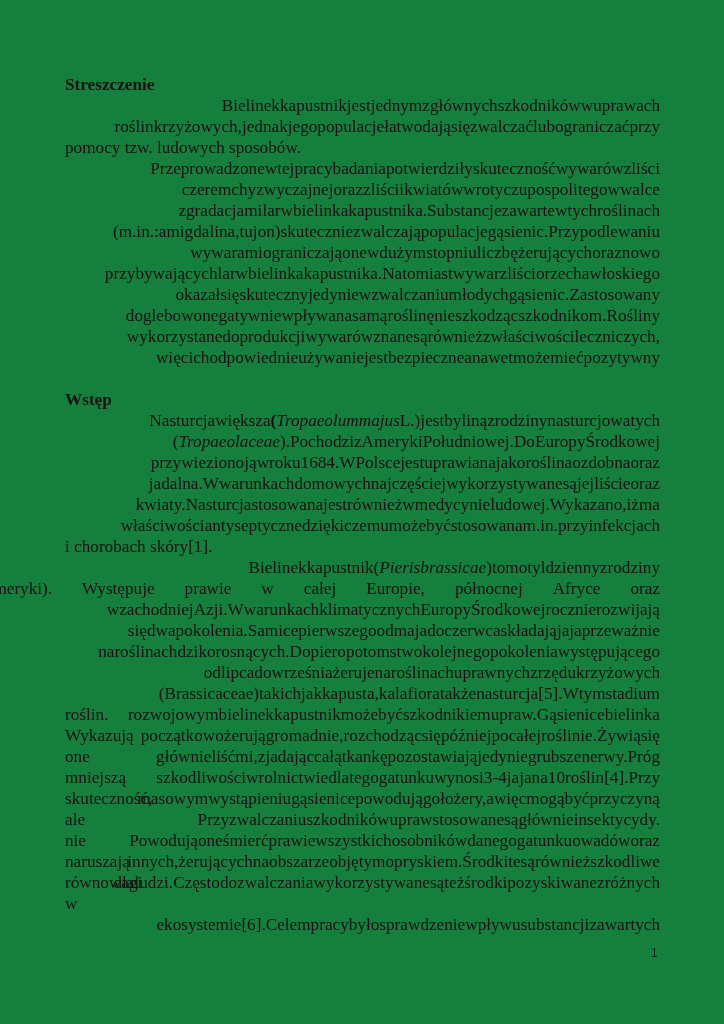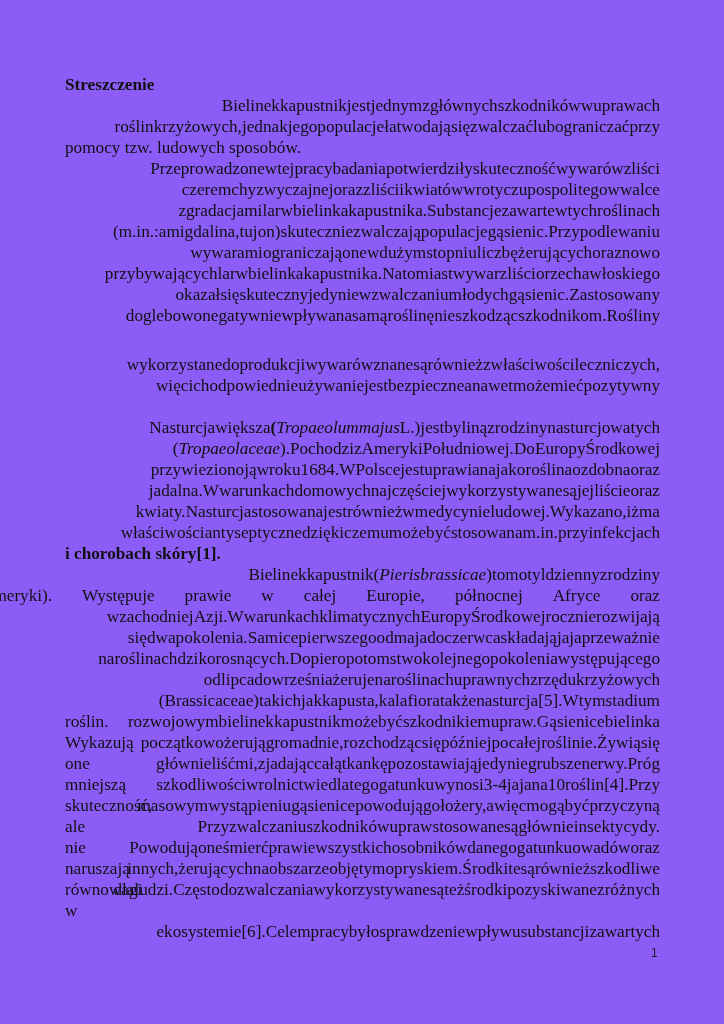--- a/index.html
+++ b/index.html
@@ -1,18 +1,18 @@
 <!DOCTYPE html>
 <html><head>
 <meta charset="utf-8">
 <style>
   html, body { margin: 0; padding: 0; background: #ffffff; }
   body { width: 724px; height: 1024px; position: relative; overflow: hidden; }
   .page {
-    position: absolute; left: 0; top: 0; width: 724px; height: 1024px; background: #8b5cf6;
+    position: absolute; left: 0; top: 0; width: 724px; height: 1024px; background: #15803d;
     font-family: "Liberation Serif", "DejaVu Serif", serif; color: #111111;
   }
   .content { position: absolute; left: 65px; top: 74px; width: 595px; }
   .heading { font-weight: bold; font-size: 17.2px; line-height: 21px; height: 21px; white-space: nowrap; }
   .it { font-style: italic; }
   .b { font-weight: bold; }
   .gap { height: 21px; }
   .pagenum {
     position: absolute; left: 651px; top: 946px;
     font-family: "Liberation Sans", "DejaVu Sans", sans-serif; font-size: 12px; color: #222222;
@@ -32,32 +32,33 @@
         <div class="jline" style="padding-left: 0px;"><span><span>roślin</span></span><span><span>krzyżowych,</span></span><span><span>jednak</span></span><span><span>jego</span></span><span><span>populacje</span></span><span><span>łatwo</span></span><span><span>dają</span></span><span><span>się</span></span><span><span>zwalczać</span></span><span><span>lub</span></span><span><span>ograniczać</span></span><span><span>przy</span></span></div>
         <div class="fline" style="padding-left: 0px;"><span>pomocy tzw. ludowych sposobów.</span></div>
         <div class="jline" style="padding-left: 50px;"><span><span>Przeprowadzone</span></span><span><span>w</span></span><span><span>tej</span></span><span><span>pracy</span></span><span><span>badania</span></span><span><span>potwierdziły</span></span><span><span>skuteczność</span></span><span><span>wywarów</span></span><span><span>z</span></span><span><span>liści</span></span></div>
         <div class="jline" style="padding-left: 0px;"><span><span>czeremchy</span></span><span><span>zwyczajnej</span></span><span><span>oraz</span></span><span><span>z</span></span><span><span>liści</span></span><span><span>i</span></span><span><span>kwiatów</span></span><span><span>wrotyczu</span></span><span><span>pospolitego</span></span><span><span>w</span></span><span><span>walce</span></span></div>
         <div class="jline" style="padding-left: 0px;"><span><span>z</span></span><span><span>gradacjami</span></span><span><span>larw</span></span><span><span>bielinka</span></span><span><span>kapustnika.</span></span><span><span>Substancje</span></span><span><span>zawarte</span></span><span><span>w</span></span><span><span>tych</span></span><span><span>roślinach</span></span></div>
         <div class="jline" style="padding-left: 0px; margin-left: 13px;"><span><span>(m.in.:</span></span><span><span>amigdalina,</span></span><span><span>tujon)</span></span><span><span>skutecznie</span></span><span><span>zwalczają</span></span><span><span>populacje</span></span><span><span>gąsienic.</span></span><span><span>Przy</span></span><span><span>podlewaniu</span></span></div>
         <div class="jline" style="padding-left: 0px;"><span><span>wywarami</span></span><span><span>ograniczają</span></span><span><span>one</span></span><span><span>w</span></span><span><span>dużym</span></span><span><span>stopniu</span></span><span><span>liczbę</span></span><span><span>żerujących</span></span><span><span>oraz</span></span><span><span>nowo</span></span></div>
         <div class="jline" style="padding-left: 0px;"><span><span>przybywających</span></span><span><span>larw</span></span><span><span>bielinka</span></span><span><span>kapustnika.</span></span><span><span>Natomiast</span></span><span><span>wywar</span></span><span><span>z</span></span><span><span>liści</span></span><span><span>orzecha</span></span><span><span>włoskiego</span></span></div>
         <div class="jline" style="padding-left: 0px;"><span><span>okazał</span></span><span><span>się</span></span><span><span>skuteczny</span></span><span><span>jedynie</span></span><span><span>w</span></span><span><span>zwalczaniu</span></span><span><span>młodych</span></span><span><span>gąsienic.</span></span><span><span>Zastosowany</span></span></div>
         <div class="jline" style="padding-left: 0px;"><span><span>doglebowo</span></span><span><span>negatywnie</span></span><span><span>wpływa</span></span><span><span>na</span></span><span><span>samą</span></span><span><span>roślinę</span></span><span><span>nie</span></span><span><span>szkodząc</span></span><span><span>szkodnikom.</span></span><span><span>Rośliny</span></span></div>
-        <div class="jline" style="padding-left: 0px; margin-top: 28px;"><span><span>wykorzystane</span></span><span><span>do</span></span><span><span>produkcji</span></span><span><span>wywarów</span></span><span><span>znane</span></span><span><span>są</span></span><span><span>również</span></span><span><span>z</span></span><span><span>właściwości</span></span><span><span>leczniczych,</span></span></div>
+        <div class="jline" style="padding-left: 0px;"><span><span>wykorzystane</span></span><span><span>do</span></span><span><span>produkcji</span></span><span><span>wywarów</span></span><span><span>znane</span></span><span><span>są</span></span><span><span>również</span></span><span><span>z</span></span><span><span>właściwości</span></span><span><span>leczniczych,</span></span></div>
         <div class="jline" style="padding-left: 0px;"><span><span>więc</span></span><span><span>ich</span></span><span><span>odpowiednie</span></span><span><span>używanie</span></span><span><span>jest</span></span><span><span>bezpieczne</span></span><span><span>a</span></span><span><span>nawet</span></span><span><span>może</span></span><span><span>mieć</span></span><span><span>pozytywny</span></span></div>
       </section>
       <div class="gap"></div>
       <section>
+        <div class="heading">Wstęp</div>
         <div class="jline" style="padding-left: 47px;"><span><span>Nasturcja</span></span><span><span>większa</span></span><span><span class="b">(</span><span class="it">Tropaeolum</span></span><span><span class="it">majus</span></span><span><span>L.)</span></span><span><span>jest</span></span><span><span>byliną</span></span><span><span>z</span></span><span><span>rodziny</span></span><span><span>nasturcjowatych</span></span></div>
         <div class="jline" style="padding-left: 0px;"><span><span>(</span><span class="it">Tropaeolaceae</span><span>).</span></span><span><span>Pochodzi</span></span><span><span>z</span></span><span><span>Ameryki</span></span><span><span>Południowej.</span></span><span><span>Do</span></span><span><span>Europy</span></span><span><span>Środkowej</span></span></div>
         <div class="jline" style="padding-left: 0px;"><span><span>przywieziono</span></span><span><span>ją</span></span><span><span>w</span></span><span><span>roku</span></span><span><span>1684.</span></span><span><span>W</span></span><span><span>Polsce</span></span><span><span>jest</span></span><span><span>uprawiana</span></span><span><span>jako</span></span><span><span>roślina</span></span><span><span>ozdobna</span></span><span><span>oraz</span></span></div>
         <div class="jline" style="padding-left: 0px;"><span><span>jadalna.</span></span><span><span>W</span></span><span><span>warunkach</span></span><span><span>domowych</span></span><span><span>najczęściej</span></span><span><span>wykorzystywane</span></span><span><span>są</span></span><span><span>jej</span></span><span><span>liście</span></span><span><span>oraz</span></span></div>
         <div class="jline" style="padding-left: 0px;"><span><span>kwiaty.</span></span><span><span>Nasturcja</span></span><span><span>stosowana</span></span><span><span>jest</span></span><span><span>również</span></span><span><span>w</span></span><span><span>medycynie</span></span><span><span>ludowej.</span></span><span><span>Wykazano,</span></span><span><span>iż</span></span><span><span>ma</span></span></div>
         <div class="jline" style="padding-left: 0px;"><span><span>właściwości</span></span><span><span>antyseptyczne</span></span><span><span>dzięki</span></span><span><span>czemu</span></span><span><span>może</span></span><span><span>być</span></span><span><span>stosowana</span></span><span><span>m.in.</span></span><span><span>przy</span></span><span><span>infekcjach</span></span></div>
-        <div class="fline" style="padding-left: 0px; font-weight: bold;"><span>i chorobach skóry[1].</span></div>
+        <div class="fline" style="padding-left: 0px;"><span>i chorobach skóry[1].</span></div>
         <div class="jline" style="padding-left: 47px;"><span><span>Bielinek</span></span><span><span>kapustnik</span></span><span><span>(</span><span class="it">Pieris</span></span><span><span class="it">brassicae</span><span>)</span></span><span><span>to</span></span><span><span>motyl</span></span><span><span>dzienny</span></span><span><span>z</span></span><span><span>rodziny</span></span></div>
         <div class="jline" style="padding-left: 0px; gap: 30px;"><span><span>bielinkowatych</span></span><span><span>(Ameryki).</span></span><span><span>Występuje</span></span><span><span>prawie</span></span><span><span>w</span></span><span><span>całej</span></span><span><span>Europie,</span></span><span><span>północnej</span></span><span><span>Afryce</span></span><span><span>oraz</span></span></div>
         <div class="jline" style="padding-left: 0px;"><span><span>w</span></span><span><span>zachodniej</span></span><span><span>Azji.</span></span><span><span>W</span></span><span><span>warunkach</span></span><span><span>klimatycznych</span></span><span><span>Europy</span></span><span><span>Środkowej</span></span><span><span>rocznie</span></span><span><span>rozwijają</span></span></div>
         <div class="jline" style="padding-left: 0px;"><span><span>się</span></span><span><span>dwa</span></span><span><span>pokolenia.</span></span><span><span>Samice</span></span><span><span>pierwszego</span></span><span><span>od</span></span><span><span>maja</span></span><span><span>do</span></span><span><span>czerwca</span></span><span><span>składają</span></span><span><span>jaja</span></span><span><span>przeważnie</span></span></div>
         <div class="jline" style="padding-left: 0px;"><span><span>na</span></span><span><span>roślinach</span></span><span><span>dziko</span></span><span><span>rosnących.</span></span><span><span>Dopiero</span></span><span><span>potomstwo</span></span><span><span>kolejnego</span></span><span><span>pokolenia</span></span><span><span>występującego</span></span></div>
         <div class="jline" style="padding-left: 0px;"><span><span>od</span></span><span><span>lipca</span></span><span><span>do</span></span><span><span>września</span></span><span><span>żeruje</span></span><span><span>na</span></span><span><span>roślinach</span></span><span><span>uprawnych</span></span><span><span>z</span></span><span><span>rzędu</span></span><span><span>krzyżowych</span></span></div>
         <div class="jline" style="padding-left: 0px;"><span><span>(Brassicaceae)</span></span><span><span>takich</span></span><span><span>jak</span></span><span><span>kapusta,</span></span><span><span>kalafior</span></span><span><span>a</span></span><span><span>także</span></span><span><span>nasturcja</span></span><span><span>[5].</span></span><span><span>W</span></span><span><span>tym</span></span><span><span>stadium</span></span></div>
         <div class="jline" style="padding-left: 0px;"><span><span>rozwojowym</span></span><span><span>bielinek</span></span><span><span>kapustnik</span></span><span><span>może</span></span><span><span>być</span></span><span><span>szkodnikiem</span></span><span><span>upraw.</span></span><span><span>Gąsienice</span></span><span><span>bielinka</span></span></div>
         <div class="jline" style="padding-left: 0px;"><span><span>początkowo</span></span><span><span>żerują</span></span><span><span>gromadnie,</span></span><span><span>rozchodząc</span></span><span><span>się</span></span><span><span>później</span></span><span><span>po</span></span><span><span>całej</span></span><span><span>roślinie.</span></span><span><span>Żywią</span></span><span><span>się</span></span></div>
         <div class="jline" style="padding-left: 0px;"><span><span>głównie</span></span><span><span>liśćmi,</span></span><span><span>zjadając</span></span><span><span>całą</span></span><span><span>tkankę</span></span><span><span>pozostawiają</span></span><span><span>jedynie</span></span><span><span>grubsze</span></span><span><span>nerwy.</span></span><span><span>Próg</span></span></div>

